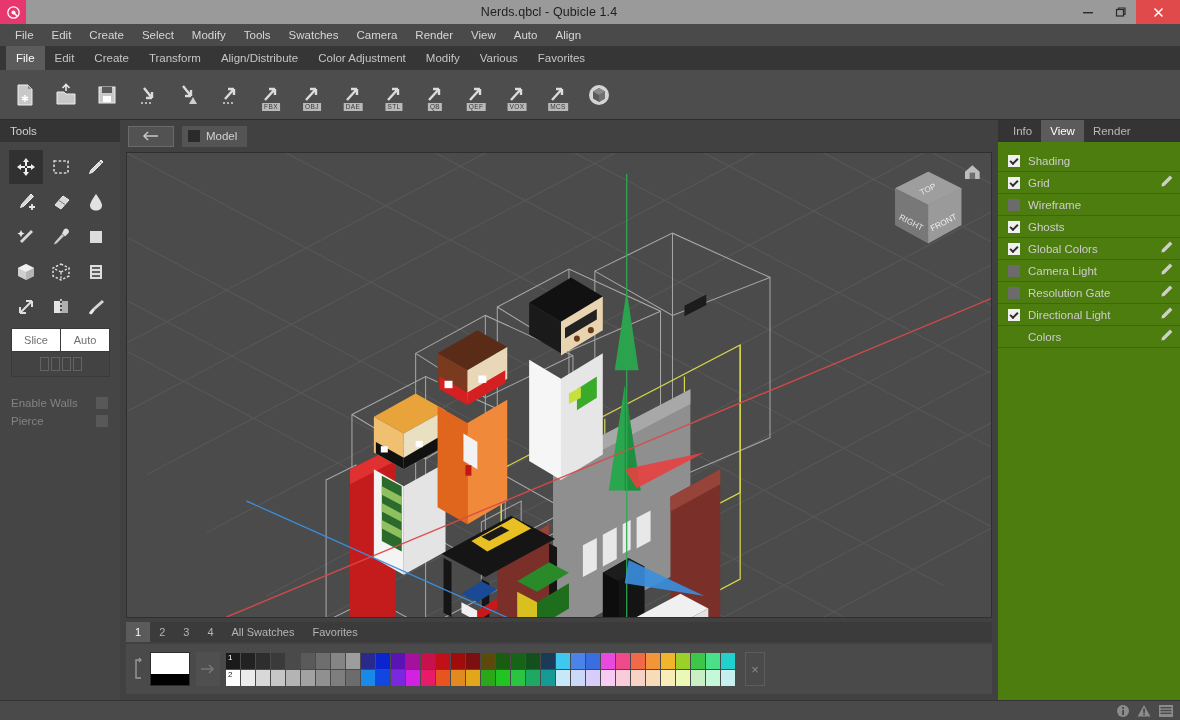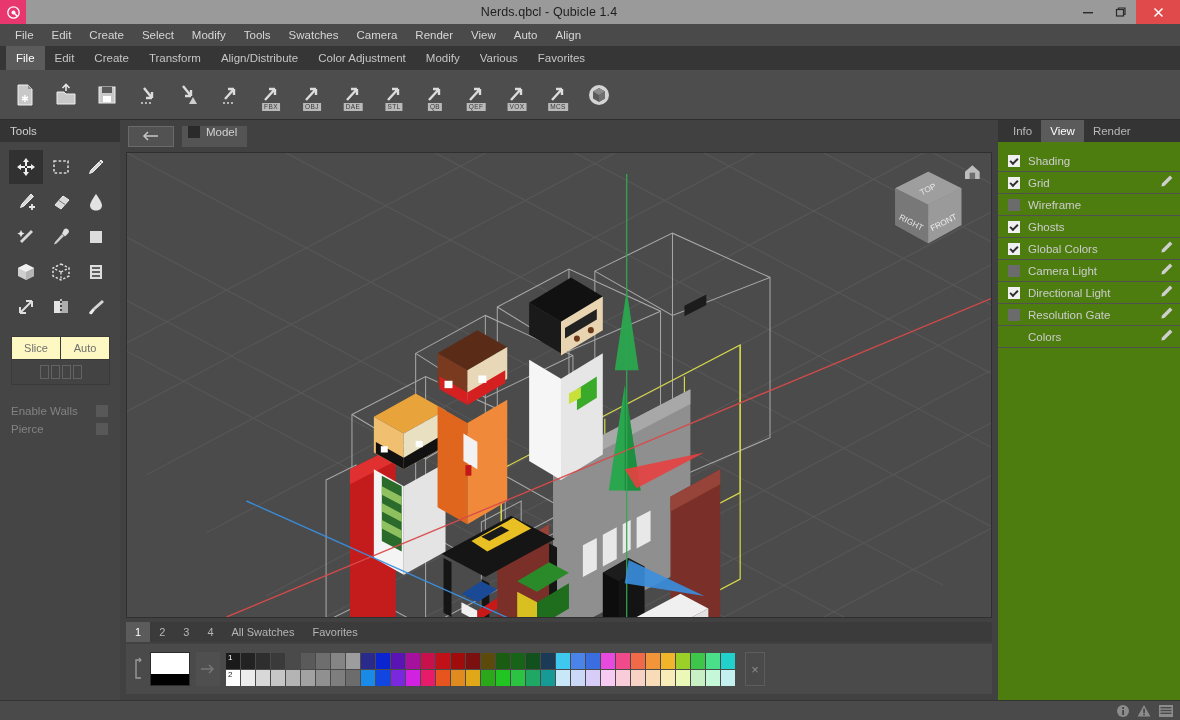--- a/index.html
+++ b/index.html
@@ -39,35 +39,35 @@
   
   .main { flex:1; display:flex; min-height:0; }
 
   
   .leftpanel { width:120px; background:#454545; display:flex; flex-direction:column; flex:0 0 120px; }
   .panelhead { height:22px; background:#343434; color:#cfcfcf; font-size:11.5px; display:flex; align-items:center; padding-left:10px; }
   .toolgrid { display:grid; grid-template-columns:repeat(3,34px); gap:1px; padding:8px 0 0 9px; }
   .toolcell { width:34px; height:34px; display:flex; align-items:center; justify-content:center; }
   .toolcell.sel { background:#313131; }
   .toolcell svg { display:block; }
-  .sliceblock { margin:12px 10px 0 11px; border:1px solid #3a3a3a; background:#fef9c3; }
+  .sliceblock { margin:4px 10px 0 11px; border:1px solid #3a3a3a; background:#ffffff; }
   .slicerow { display:flex; }
   .slicebtn { flex:1; text-align:center; color:#6f6f6f; font-size:11px; padding:5px 0; }
   .slicebtn + .slicebtn { border-left:1px solid #3a3a3a; }
   .slicefield { border-top:1px solid #3a3a3a; background:#434343; padding:5px 0; display:flex; justify-content:center; gap:2px; }
   .digit { width:9px; height:14px; border:1px solid #636363; }
   .chkrow { display:flex; align-items:center; justify-content:space-between; padding:6px 12px 0 11px; }
   .chkrow .lbl { color:#838383; font-size:11.5px; }
   .sqbox { width:12px; height:12px; background:#585858; }
 
   
   .center { flex:1; display:flex; flex-direction:column; background:#414141; min-width:0; }
   .vphead { height:32px; display:flex; align-items:center; padding-left:8px; gap:8px; flex:0 0 32px; }
   .backbtn { width:46px; height:21px; background:#525252; border:1px solid #6a6a6a; display:flex; align-items:center; justify-content:center; }
-  .modelbtn { height:21px; background:#545454; display:flex; gap:6px; padding:0 10px 0 6px; }
+  .modelbtn { height:21px; background:#545454; display:flex; align-items:center; gap:6px; padding:0 10px 0 6px; }
   .modelswatch { width:12px; height:12px; background:#2a2a2a; }
   .modelbtn span { color:#d2d2d2; font-size:11.5px; }
 
   .viewport { flex:1; margin:0 6px; background:#4b4b4b; position:relative; overflow:hidden; border:1px solid #2f2f2f; }
   .viewport svg { position:absolute; inset:0; width:100%; height:100%; }
 
   .swtabs { height:20px; background:#3b3b3b; margin:4px 6px 0 6px; display:flex; align-items:stretch; flex:0 0 20px; }
   .swtab { color:#b5b5b5; font-size:11px; display:flex; align-items:center; padding:0 9px; }
   .swtab.active { background:#5b5b5b; color:#fff; }
   .palettebar { height:50px; margin:2px 6px 6px 6px; background:#4a4a4a; display:flex; align-items:center; padding:0 6px; gap:6px; flex:0 0 50px; }
@@ -722,31 +722,31 @@
     <div class="proprow">
       <span class="cbox"></span>
       <span class="plabel">Camera Light</span>
       <span class="pencil">
         <svg width="14" height="14" viewBox="0 0 14 14">
             <path d="M10 1.6 L12.4 4 L4.4 12 L1.4 12.6 L2 9.6 Z" fill="#cfcfcf"></path>
           </svg>
       </span>
     </div>
     <div class="proprow">
-      <span class="cbox on"></span>
-      <span class="plabel">Directional Light</span>
+      <span class="cbox"></span>
+      <span class="plabel">Resolution Gate</span>
       <span class="pencil">
         <svg width="14" height="14" viewBox="0 0 14 14">
             <path d="M10 1.6 L12.4 4 L4.4 12 L1.4 12.6 L2 9.6 Z" fill="#cfcfcf"></path>
           </svg>
       </span>
     </div>
     <div class="proprow">
-      <span class="cbox"></span>
-      <span class="plabel">Resolution Gate</span>
+      <span class="cbox on"></span>
+      <span class="plabel">Directional Light</span>
       <span class="pencil">
         <svg width="14" height="14" viewBox="0 0 14 14">
             <path d="M10 1.6 L12.4 4 L4.4 12 L1.4 12.6 L2 9.6 Z" fill="#cfcfcf"></path>
           </svg>
       </span>
     </div>
     <div class="proprow">
       <span class="cbox none"></span>
       <span class="plabel">Colors</span>
       <span class="pencil">

